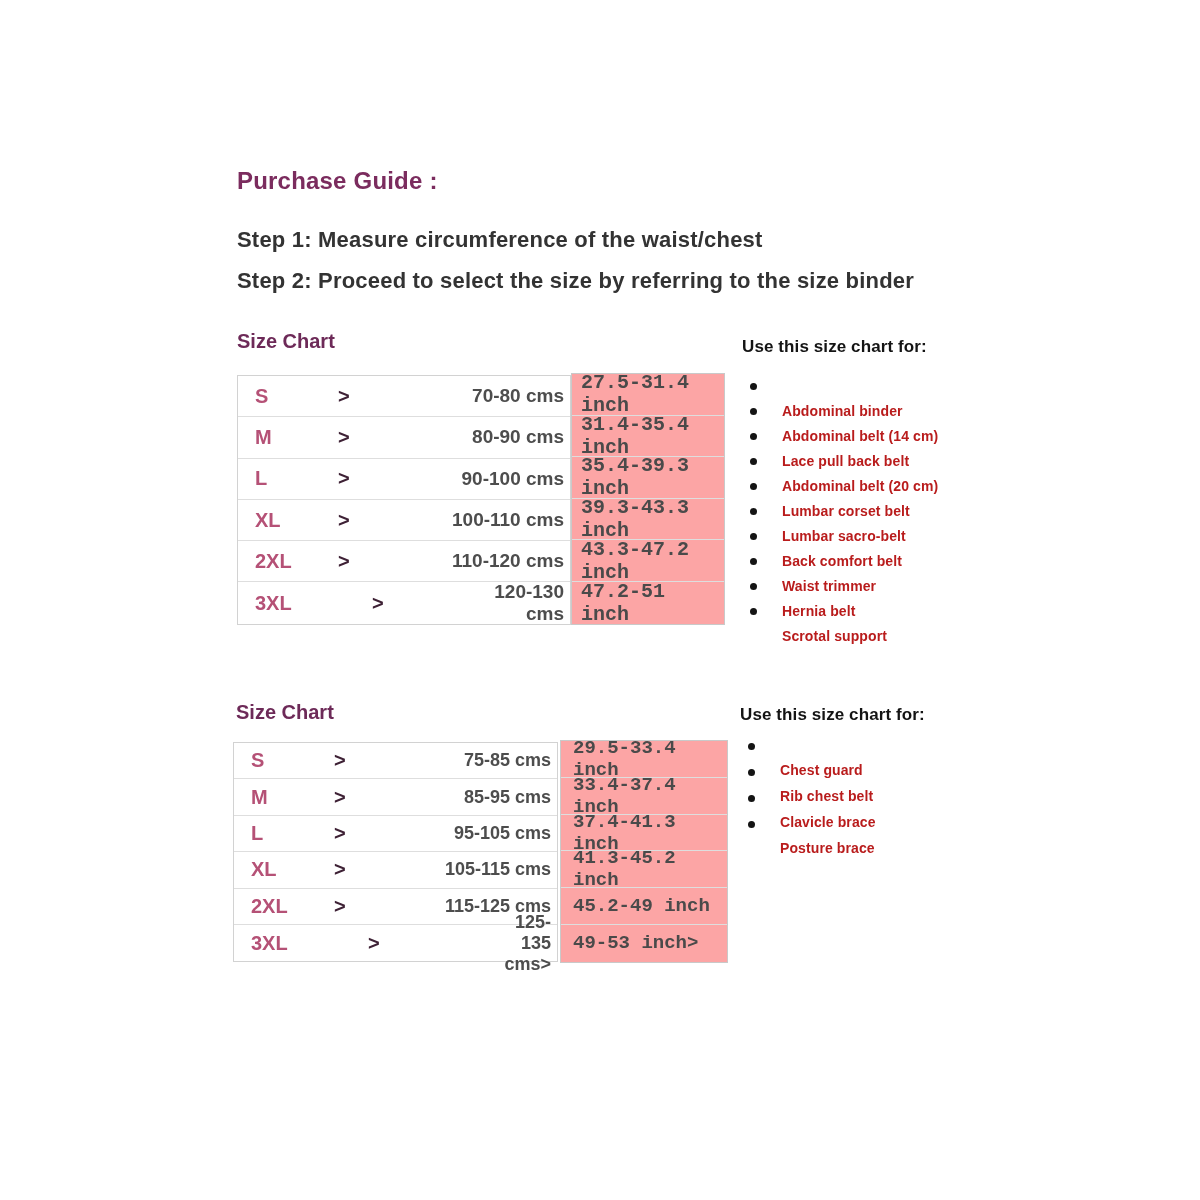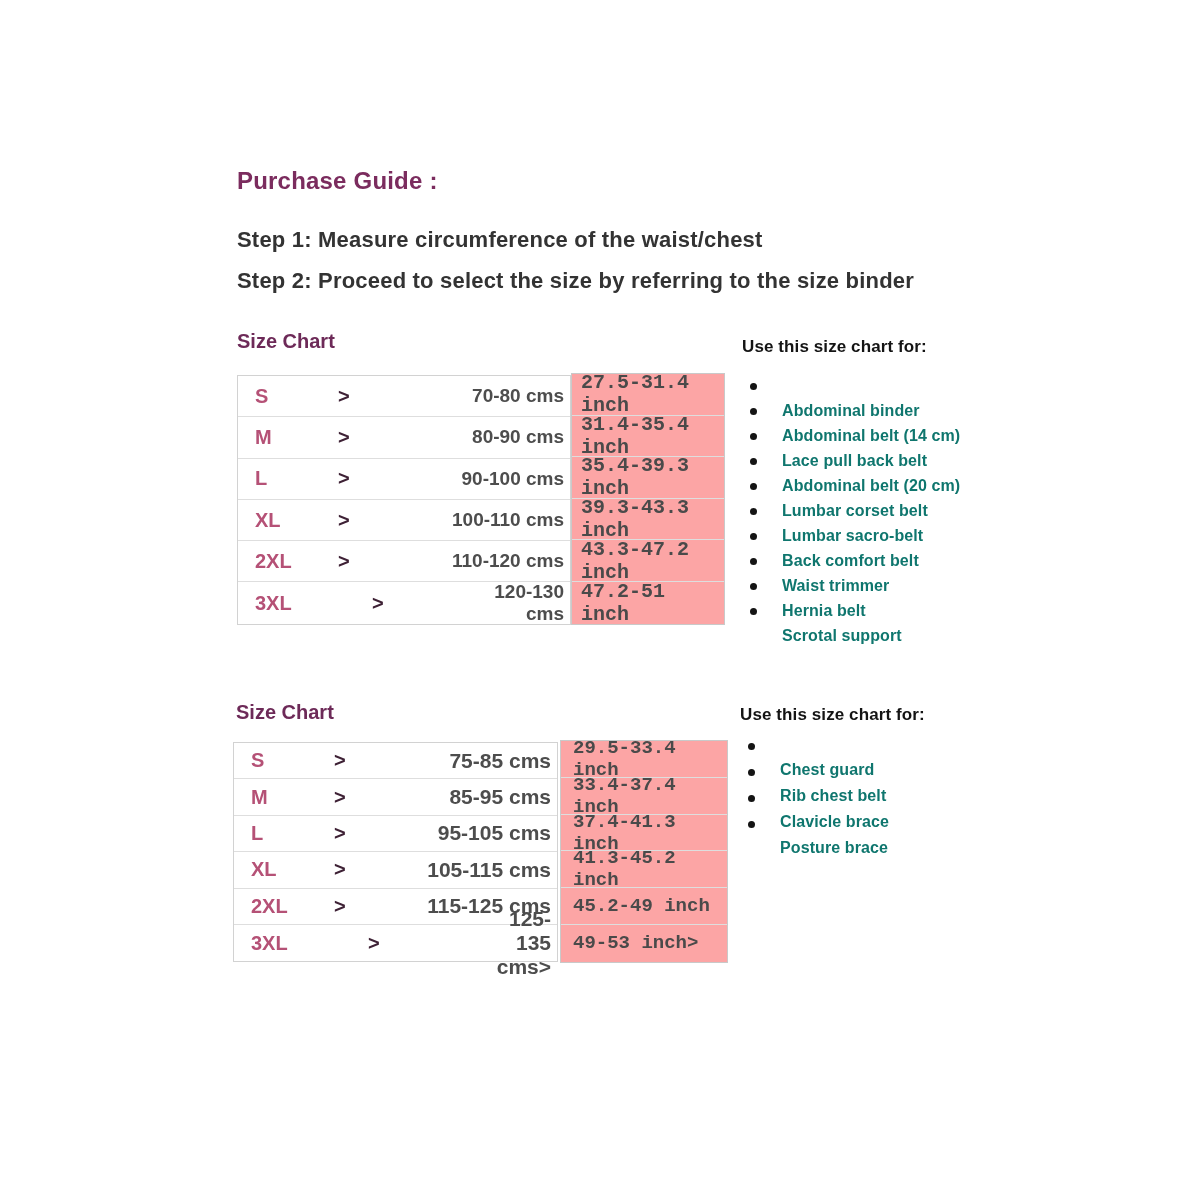--- a/index.html
+++ b/index.html
@@ -36,33 +36,33 @@
   .t1 .tbl-left { width:334px; }
   .t1 .trow { height:41.3px; }
   .t1 .tbl-inch { left:334px; top:-2px; width:154px; }
   .t1 .irow { height:41.6px; padding-left:9px; }
 
   .t2 { left:233px; top:742px; width:495px; height:221px; }
   .t2 .tbl-left { width:325px; }
   .t2 .trow { height:36.4px; }
   .t2 .tbl-inch { left:327px; top:-2px; width:168px; }
   .t2 .irow { height:36.8px; padding-left:12px; }
-  .t2 .c-cm { font-size:21px; }
+  .t2 .c-cm { font-size:18px; }
   .t2 .i-text { font-size:19px; }
 
   
   .use-for { position:absolute; width:330px; }
   .uf-title { font-size:17px; font-weight:bold; color:#141414; letter-spacing:0.1px; }
   .use-for ul { list-style:none; }
   .uf-1 ul { margin-top:17px; }
   .uf-2 ul { margin-top:8px; }
   .use-for li { display:flex; align-items:center; height:25px; }
   .uf-2 li { height:26px; }
   .dot { width:7px; height:7px; border-radius:50%; background:#141414; margin-left:8px; margin-right:25px; flex:none; }
-  .uf-text { font-size:16px; font-weight:bold; color:#0f766e; letter-spacing:0.1px;margin-top:48px; }
+  .uf-text { font-size:14px; font-weight:bold; color:#b91c1c; letter-spacing:0.1px;margin-top:48px; }
   .uf-1 { left:742px; top:337px; }
   .uf-2 { left:740px; top:705px; }
 </style>
 </head>
 <body>
 
 <div class="canvas">
 
   <div class="abs purchase-title">Purchase Guide :</div>
   <div class="abs step-line step-1">Step 1: Measure circumference of the waist/chest</div>

